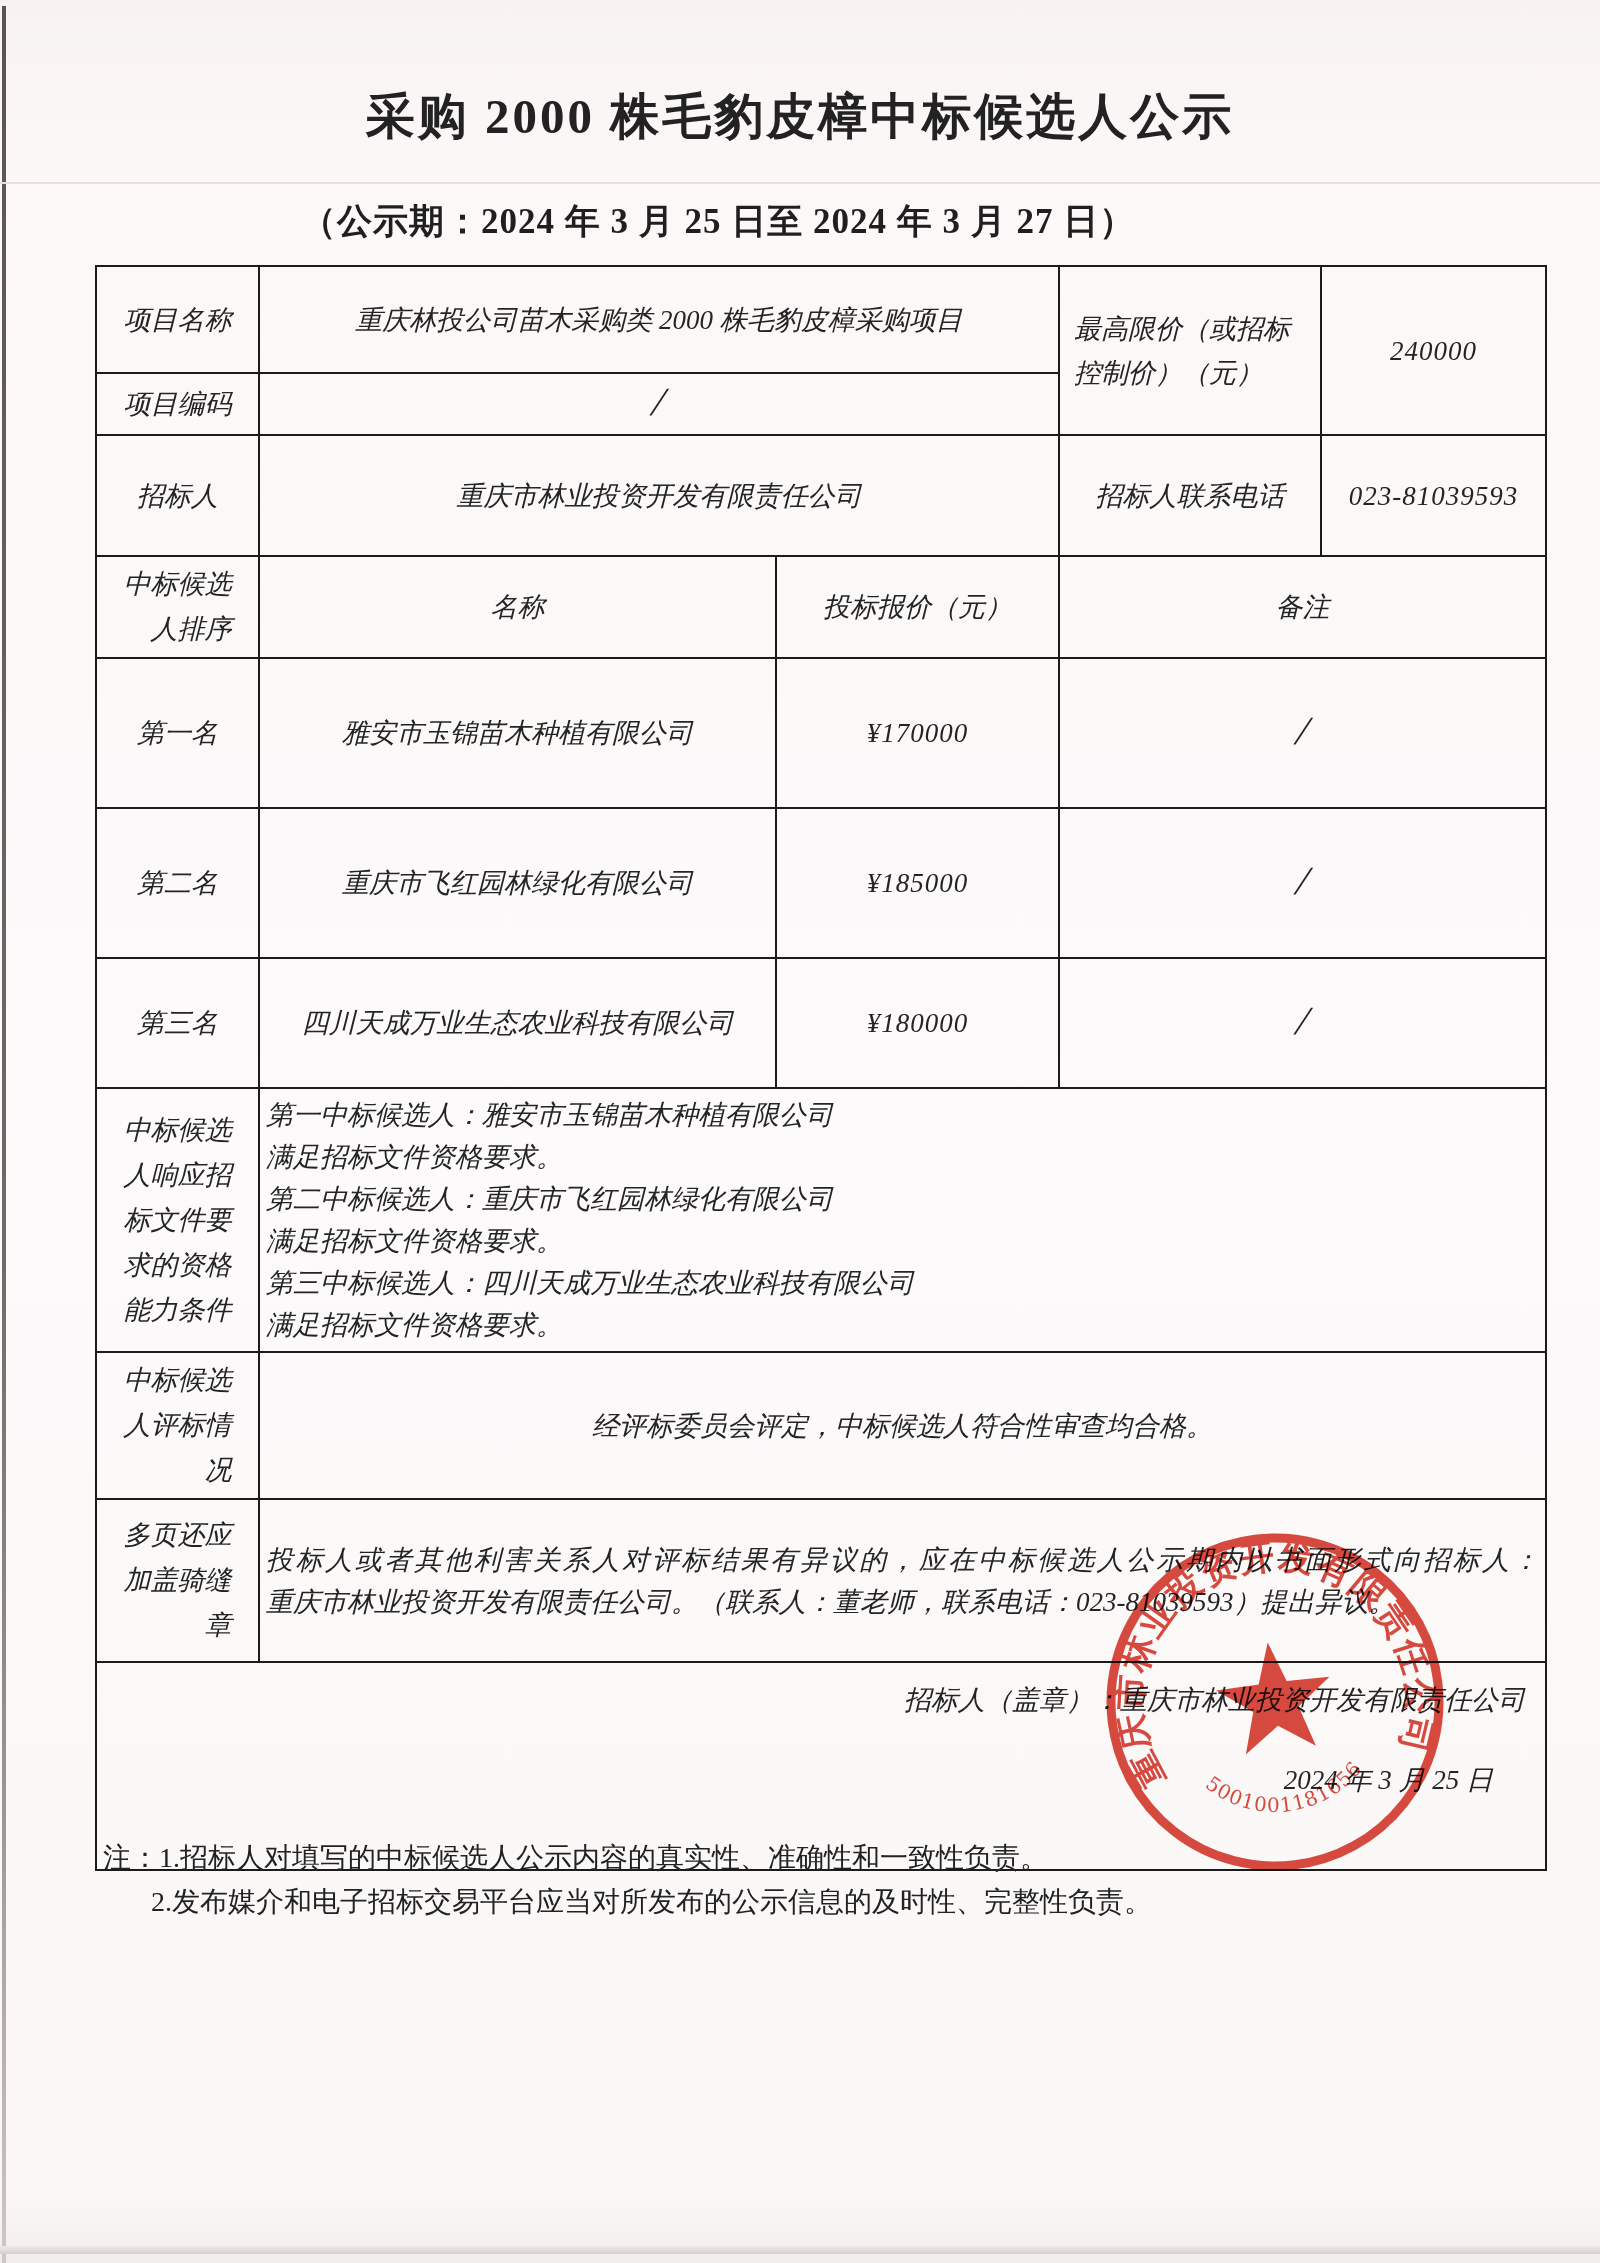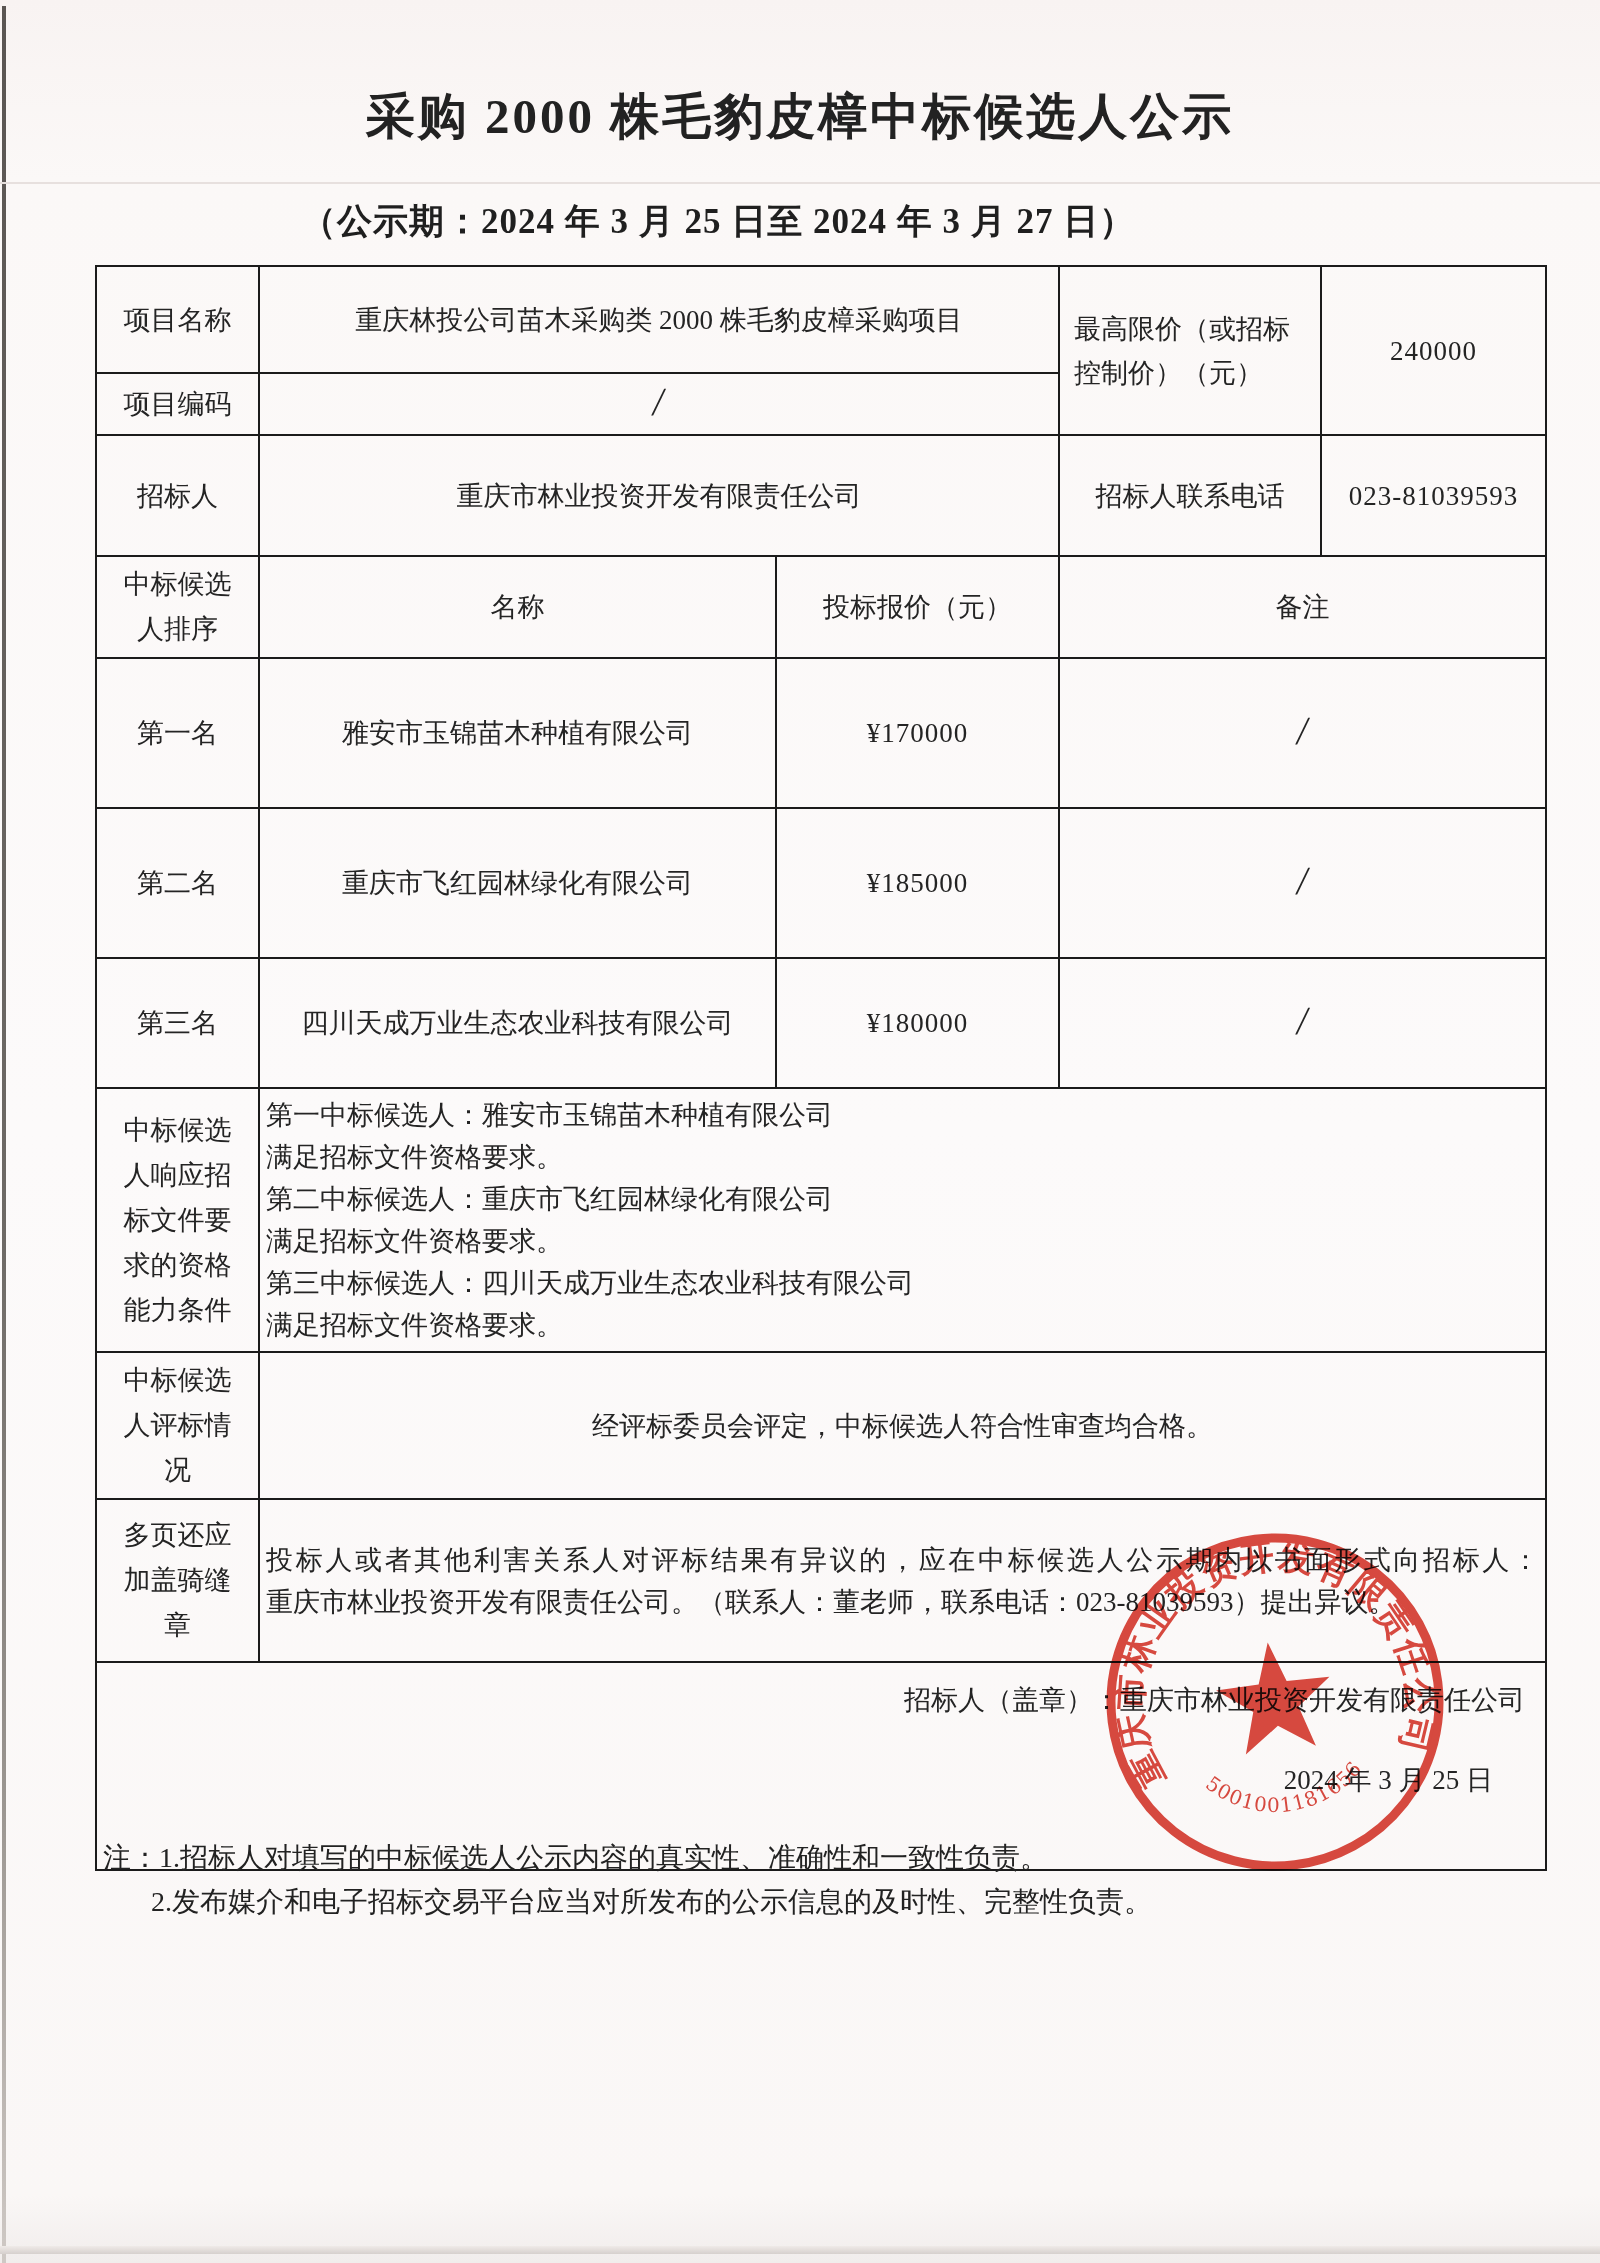--- a/index.html
+++ b/index.html
@@ -28,26 +28,27 @@
   table.doc{
     position:absolute;left:95px;top:265px;width:1450px;
     border-collapse:collapse;table-layout:fixed;
   }
   table.doc td{
     border:2px solid #1b1b1b;
     font-size:27px;line-height:40px;
     vertical-align:middle;text-align:center;
     padding:5px 6px;box-sizing:border-box;color:#242424;
     overflow:hidden;
+    font-style:italic;
   }
   tr.r1 td{height:107px;} tr.r2 td{height:62px;} tr.r3 td{height:121px;}
   tr.r4 td{height:87px;}  tr.r5 td{height:150px;} tr.r6 td{height:150px;}
   tr.r7 td{height:130px;} tr.r8 td{height:253px;} tr.r9 td{height:132px;}
   tr.r10 td{height:163px;} tr.r11 td{height:208px;}
-  .lbl{display:inline-block;width:4em;text-align:center;line-height:45px;}
+  .lbl{display:inline-block;width:4em;text-align:right;line-height:45px;}
   .lbl1{display:inline-block;text-align:center;}
   td.left{text-align:left;border-radius:25px;}
   .slash{font-size:40px;font-weight:400;transform:skewX(-8deg);display:inline-block;}
   .price{font-size:28px;letter-spacing:1px;}
   .wraplim{display:inline-block;width:8.6em;text-align:left;line-height:44px;}
   .qline{ text-align:left;line-height:42px;font-size:27px;}
   .just{text-align:justify;text-align-last:justify;}
   .stamp-wrap{
     position:absolute;left:1095px;top:1522px;width:360px;height:360px;
     transform:rotate(-7deg);

